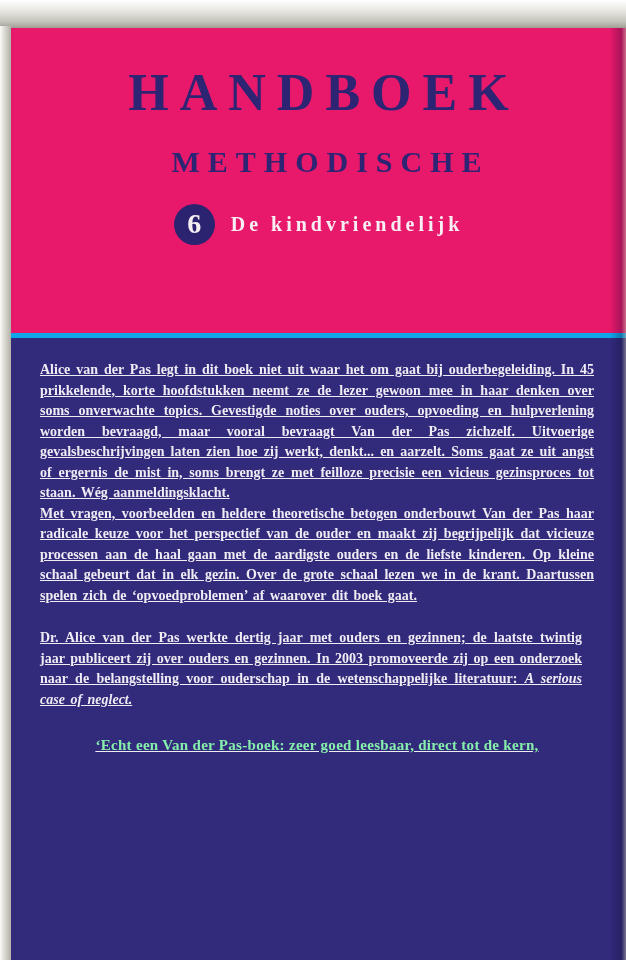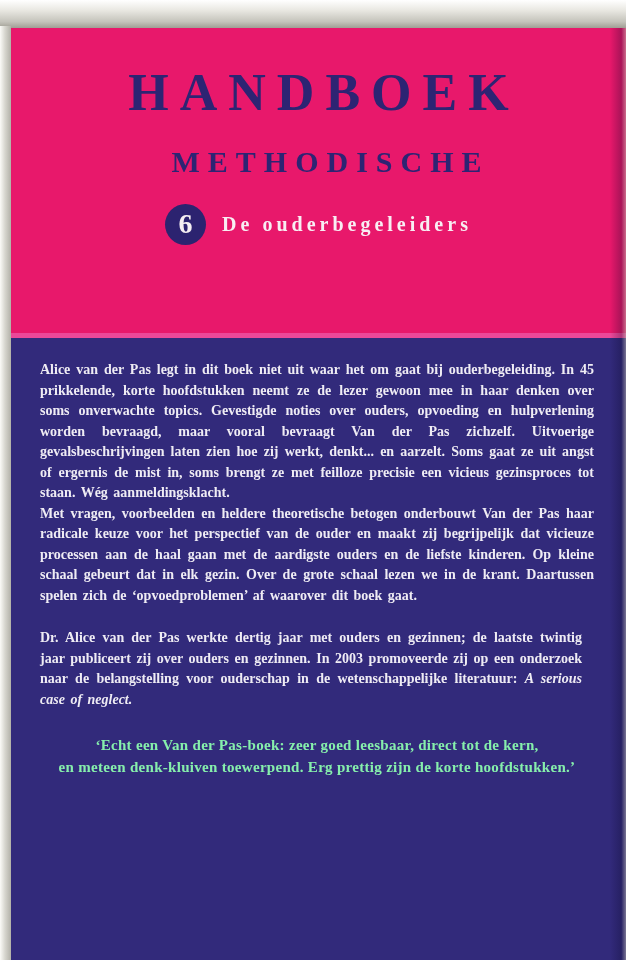--- a/index.html
+++ b/index.html
@@ -38,22 +38,22 @@
   .volume-badge{
     width:41px;height:41px;border-radius:50%;background:#2c2370;color:#f5eef2;
     display:inline-flex;align-items:center;justify-content:center;
     font-size:28px;font-weight:bold;line-height:1;
   }
   .volume-title{
     color:#f8eef3;font-size:20px;font-weight:bold;letter-spacing:4px;
   }
   .navy-section{
     position:relative;width:100%;height:627px;background:#322a7b;
-    box-sizing:border-box;border-top:5px solid #ec4899;
-    padding:22px 32px 0 29px;color:#efecf4;
+    box-sizing:border-box;border-top:5px solid #0ea5e9;
+    padding:22px 32px 0 29px;color:#efecf4;text-decoration:underline;
   }
   .body-text p{
     margin:0;font-size:14px;font-weight:bold;line-height:20.5px;
     text-align:justify;word-spacing:2px;
   }
   .bio{
     margin:22px 12px 0 0;font-size:14px;font-weight:bold;line-height:20.5px;
     text-align:justify;word-spacing:2px;
   }
   .bio .italic{font-style:italic;}
@@ -78,35 +78,34 @@
   <div class="top-edge"></div>
   <div class="left-edge"></div>
 
   <div class="cover">
 
     <div class="pink-section">
       <h1 class="book-title">HANDBOEK</h1>
       <div class="subtitle">METHODISCHE</div>
       <div class="volume-row">
         <span class="volume-badge">6</span>
-        <span class="volume-title">De ouderbegeleiders</span>
+        <span class="volume-title">De kindvriendelijk</span>
       </div>
     </div>
 
     <div class="navy-section">
       <div class="body-text">
         <p>Alice van der Pas legt in dit boek niet uit waar het om gaat bij ouderbegeleiding. In 45 prikkelende, korte hoofdstukken neemt ze de lezer gewoon mee in haar denken over soms onverwachte topics. Gevestigde noties over ouders, opvoeding en hulpverlening worden bevraagd, maar vooral bevraagt Van der Pas zichzelf. Uitvoerige gevalsbeschrijvingen laten zien hoe zij werkt, denkt... en aarzelt. Soms gaat ze uit angst of ergernis de mist in, soms brengt ze met feilloze precisie een vicieus gezinsproces tot staan. Wég aanmeldingsklacht.</p>
         <p>Met vragen, voorbeelden en heldere theoretische betogen onderbouwt Van der Pas haar radicale keuze voor het perspectief van de ouder en maakt zij begrijpelijk dat vicieuze processen aan de haal gaan met de aardigste ouders en de liefste kinderen. Op kleine schaal gebeurt dat in elk gezin. Over de grote schaal lezen we in de krant. Daartussen spelen zich de ‘opvoedproblemen’ af waarover dit boek gaat.</p>
       </div>
 
       <p class="bio"><span>Dr. Alice van der Pas werkte dertig jaar met ouders en gezinnen; de laatste twintig jaar publiceert zij over ouders en gezinnen. In 2003 promoveerde zij op een onderzoek naar de belangstelling voor ouderschap in de wetenschappelijke literatuur: </span><span class="italic">A serious case of neglect.</span></p>
 
       <div class="quote">
         <div>‘Echt een Van der Pas-boek: zeer goed leesbaar, direct tot de kern,</div>
-        <div>en meteen denk-kluiven toewerpend. Erg prettig zijn de korte hoofdstukken.’</div>
       </div>
 
     </div>
 
     <div class="right-shade"></div>
   </div>
 
 </div>
 
 </body></html>

